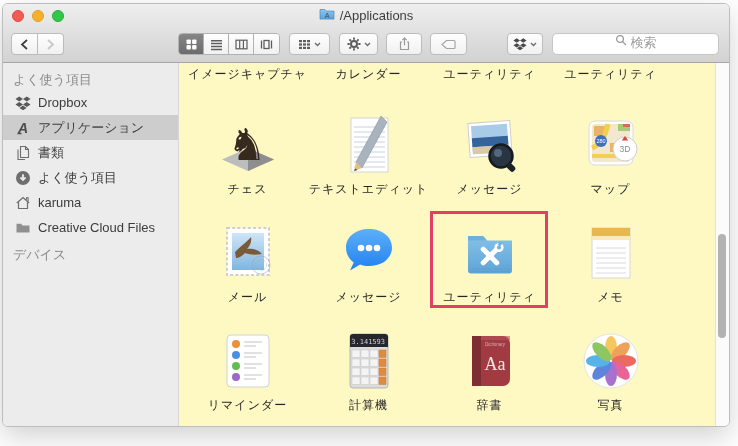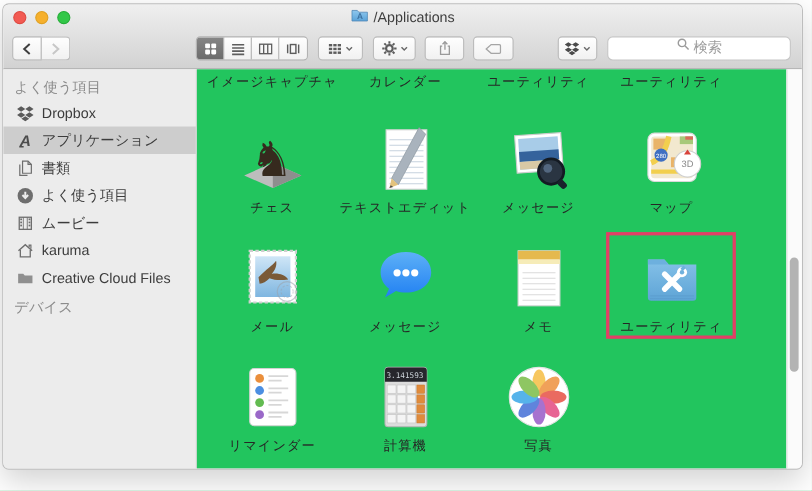--- a/index.html
+++ b/index.html
@@ -30,21 +30,21 @@
   .dropbox-btn { margin-left:40px; width:36px; }
   .search { margin-left:9px; width:167px; height:22px; background:#fff; border:1px solid #c6c6c6; border-radius:5px;
             display:flex; align-items:flex-start; justify-content:center; gap:4px; color:#9b9b9b; font-size:13px; }
   .main { display:flex; height:363px; }
   .sidebar { width:176px; background:#ececec; border-right:1px solid #d6d6d6; padding-top:8px; font-size:13px; color:#3c3c3c; }
   .sb-header { font-size:13px; color:#8b8b8b; padding:0 0 4px 10px; height:19px; }
   .sb-header.second { margin-top:6px; }
   .sb-item { height:25px; display:flex; align-items:center; gap:7px; padding-left:12px; white-space:nowrap;text-align:center; }
   .sb-item.selected { background:#cdcdcd; }
   .sb-item svg { flex:none; }
-  .content { flex:1; background:#22c55e; padding:4px 0 0 8px; position:relative; overflow:hidden; }
+  .content { flex:1; background:#fef9c3; padding:4px 0 0 8px; position:relative; overflow:hidden; }
   .row { display:flex; }
   .row.labels-only { margin-bottom:31px; }
   .row.apps { margin-bottom:24px; }
   .cell { width:121px; display:flex; flex-direction:column; align-items:center; position:relative; }
   .icon64 { width:64px; height:64px; display:flex; align-items:center; justify-content:center; }
   .app-label { margin-top:5px; font-size:12px; color:#262626; letter-spacing:1px; white-space:nowrap; line-height:15px; }
   .labels-only .app-label { margin-top:0; }
   .hl-box { position:absolute; left:1px; right:2px; top:-10px; bottom:-3px; border:3px solid #e23f66; z-index:3; }
   .scrollstrip { width:14px; background:#fbfbfb; border-left:1px solid #e2e2e2; position:relative; }
   .scrollthumb { position:absolute; left:2px; top:171px; width:8px; height:104px; background:#b3b3b3; border-radius:4px; }
@@ -217,35 +217,20 @@
 
       <div class="sb-item">
         <svg width="16" height="16" viewBox="0 0 16 16">
           <circle cx="8" cy="8" r="7" fill="#6e6e6e"></circle>
           <path d="M8 4.3v5.2M5.4 7.3 8 10l2.6-2.7" fill="none" stroke="#ececec" stroke-width="1.8"></path>
           </svg>
         <span>よく使う項目</span>
       </div>
 
 
-      <div class="sb-item">
-        <svg width="16" height="16" viewBox="0 0 16 16">
-          <rect x="2.5" y="2.5" width="11" height="11" fill="none" stroke="#6e6e6e" stroke-width="1.2"></rect>
-          <g fill="#6e6e6e">
-              <rect x="3.4" y="3.6" width="1.6" height="1.6"></rect>
-              <rect x="3.4" y="6.4" width="1.6" height="1.6"></rect>
-              <rect x="3.4" y="9.2" width="1.6" height="1.6"></rect>
-          <rect x="11" y="3.6" width="1.6" height="1.6"></rect>
-              <rect x="11" y="6.4" width="1.6" height="1.6"></rect>
-              <rect x="11" y="9.2" width="1.6" height="1.6"></rect>
-            </g>
-          <path d="M6.2 2.5v11M9.8 2.5v11" stroke="#6e6e6e" stroke-width=".8"></path>
-          </svg>
-        <span>ムービー</span>
-      </div>
 
       <div class="sb-item">
         <svg width="16" height="16" viewBox="0 0 16 16">
           <path d="M1.8 8 8 2.5 14.2 8" fill="none" stroke="#6e6e6e" stroke-width="1.3"></path>
           <path d="M3.5 7.2v6.3h9v-6.3" fill="none" stroke="#6e6e6e" stroke-width="1.2"></path>
           <path d="M11.5 4.8V2.8h1.6v3.4" fill="none" stroke="#6e6e6e" stroke-width="1.1"></path>
           </svg>
         <span>karuma</span>
       </div>
 
@@ -367,31 +352,20 @@
                 </defs>
               <path d="M32 8 c13.8 0 23 8.2 23 18.5 S45.8 45 32 45 c-3.2 0-6.2-.5-8.9-1.5 L13 49.5 l3.7-8 C12 38 9 32.8 9 26.5 9 16.2 18.2 8 32 8 z" fill="url(#msgg)"></path>
               <circle cx="24" cy="27" r="3.3" fill="#fff"></circle>
                 <circle cx="32" cy="27" r="3.3" fill="#fff"></circle>
                 <circle cx="40" cy="27" r="3.3" fill="#fff"></circle>
             </svg>
           </div>
           <div class="app-label">メッセージ</div>
         </div>
         <div class="cell">
-          <div class="icon64">
-            <svg width="64" height="64" viewBox="0 0 64 64">
-              <rect x="13" y="7" width="38" height="50" fill="#fff" stroke="#d6d6d6"></rect>
-              <rect x="13" y="7" width="38" height="8" fill="#e5b94d"></rect>
-              <rect x="13" y="15" width="38" height="4" fill="#f6ecb8"></rect>
-              <path d="M17 27h30M17 32h30M17 37h30M17 42h30M17 47h30M17 52h30" stroke="#dadada" stroke-width="1"></path>
-            </svg>
-          </div>
-          <div class="app-label">メモ</div>
-        </div>
-        <div class="cell">
           <div class="hl-box"></div>
           <div class="icon64">
             <svg width="64" height="64" viewBox="0 0 64 64">
               <defs>
                   <linearGradient id="foldg" x1="0" y1="0" x2="0" y2="1">
                 <stop offset="0" stop-color="#85c1e8"></stop>
                     <stop offset="1" stop-color="#5ea4d6"></stop>
                   </linearGradient>
                 </defs>
               <path d="M10 15 h15 l4 4.5 h25 v30 a3 3 0 0 1 -3 3 H13 a3 3 0 0 1 -3 -3 z" fill="url(#foldg)"></path>
@@ -400,20 +374,31 @@
               <g fill="#fff">
                 <rect x="29.5" y="23" width="5" height="24" rx="2.2" transform="rotate(45 32 35)"></rect>
                 <rect x="29.5" y="23" width="5" height="24" rx="2.2" transform="rotate(-45 32 35)"></rect>
               </g>
               <circle cx="41" cy="26.5" r="4.6" fill="#fff"></circle>
               <circle cx="41" cy="26.5" r="2" fill="#6fb1dd"></circle>
               <rect x="39.5" y="20.5" width="3" height="4" fill="#6fb1dd" transform="rotate(45 41 24)"></rect>
             </svg>
           </div>
           <div class="app-label">ユーティリティ</div>
+        </div>
+        <div class="cell">
+          <div class="icon64">
+            <svg width="64" height="64" viewBox="0 0 64 64">
+              <rect x="13" y="7" width="38" height="50" fill="#fff" stroke="#d6d6d6"></rect>
+              <rect x="13" y="7" width="38" height="8" fill="#e5b94d"></rect>
+              <rect x="13" y="15" width="38" height="4" fill="#f6ecb8"></rect>
+              <path d="M17 27h30M17 32h30M17 37h30M17 42h30M17 47h30M17 52h30" stroke="#dadada" stroke-width="1"></path>
+            </svg>
+          </div>
+          <div class="app-label">メモ</div>
         </div>
       </div>
 
       <div class="row apps">
         <div class="cell">
           <div class="icon64">
             <svg width="64" height="64" viewBox="0 0 64 64">
               <rect x="11" y="6" width="42" height="52" rx="4" fill="#fff" stroke="#d2d2d2"></rect>
               <circle cx="20" cy="15" r="4" fill="#ea8f3c"></circle>
                 <circle cx="20" cy="26" r="4" fill="#4b8fe2"></circle>
@@ -450,20 +435,32 @@
                 <rect x="42" y="39" width="7" height="7.5"></rect>
                   <rect x="42" y="48" width="7" height="7.5"></rect>
               </g>
             </svg>
           </div>
           <div class="app-label">計算機</div>
         </div>
         <div class="cell">
           <div class="icon64">
             <svg width="64" height="64" viewBox="0 0 64 64">
+              <rect x="14" y="7" width="9" height="50" fill="#7e2d33"></rect>
+              <path d="M23 7 h22 a7 7 0 0 1 7 7 v36 a7 7 0 0 1 -7 7 h-22 z" fill="#a13a41"></path>
+              <rect x="23" y="7" width="29" height="4" fill="#b5555c" opacity=".6"></rect>
+              <text x="37" y="17" font-size="4.5" text-anchor="middle" fill="#d9aeb0" font-style="italic">Dictionary</text>
+              <text x="37" y="41" font-size="18" text-anchor="middle" fill="#f2e8e4" font-family="Liberation Serif, serif">Aa</text>
+            </svg>
+          </div>
+          <div class="app-label">辞書</div>
+        </div>
+        <div class="cell">
+          <div class="icon64">
+            <svg width="64" height="64" viewBox="0 0 64 64">
               <circle cx="32" cy="32" r="27" fill="#fff" stroke="#e3e3e3"></circle>
               <g opacity=".88">
                 <ellipse cx="32" cy="19" rx="6" ry="12" fill="#f6c04a"></ellipse>
                 <ellipse cx="32" cy="19" rx="6" ry="12" fill="#ef9543" transform="rotate(45 32 32)"></ellipse>
                 <ellipse cx="32" cy="19" rx="6" ry="12" fill="#e8564b" transform="rotate(90 32 32)"></ellipse>
                 <ellipse cx="32" cy="19" rx="6" ry="12" fill="#e44f86" transform="rotate(135 32 32)"></ellipse>
                 <ellipse cx="32" cy="19" rx="6" ry="12" fill="#9c5fc9" transform="rotate(180 32 32)"></ellipse>
                 <ellipse cx="32" cy="19" rx="6" ry="12" fill="#4a74d8" transform="rotate(225 32 32)"></ellipse>
                 <ellipse cx="32" cy="19" rx="6" ry="12" fill="#3fa9e8" transform="rotate(270 32 32)"></ellipse>
                 <ellipse cx="32" cy="19" rx="6" ry="12" fill="#7fbf4d" transform="rotate(315 32 32)"></ellipse>

